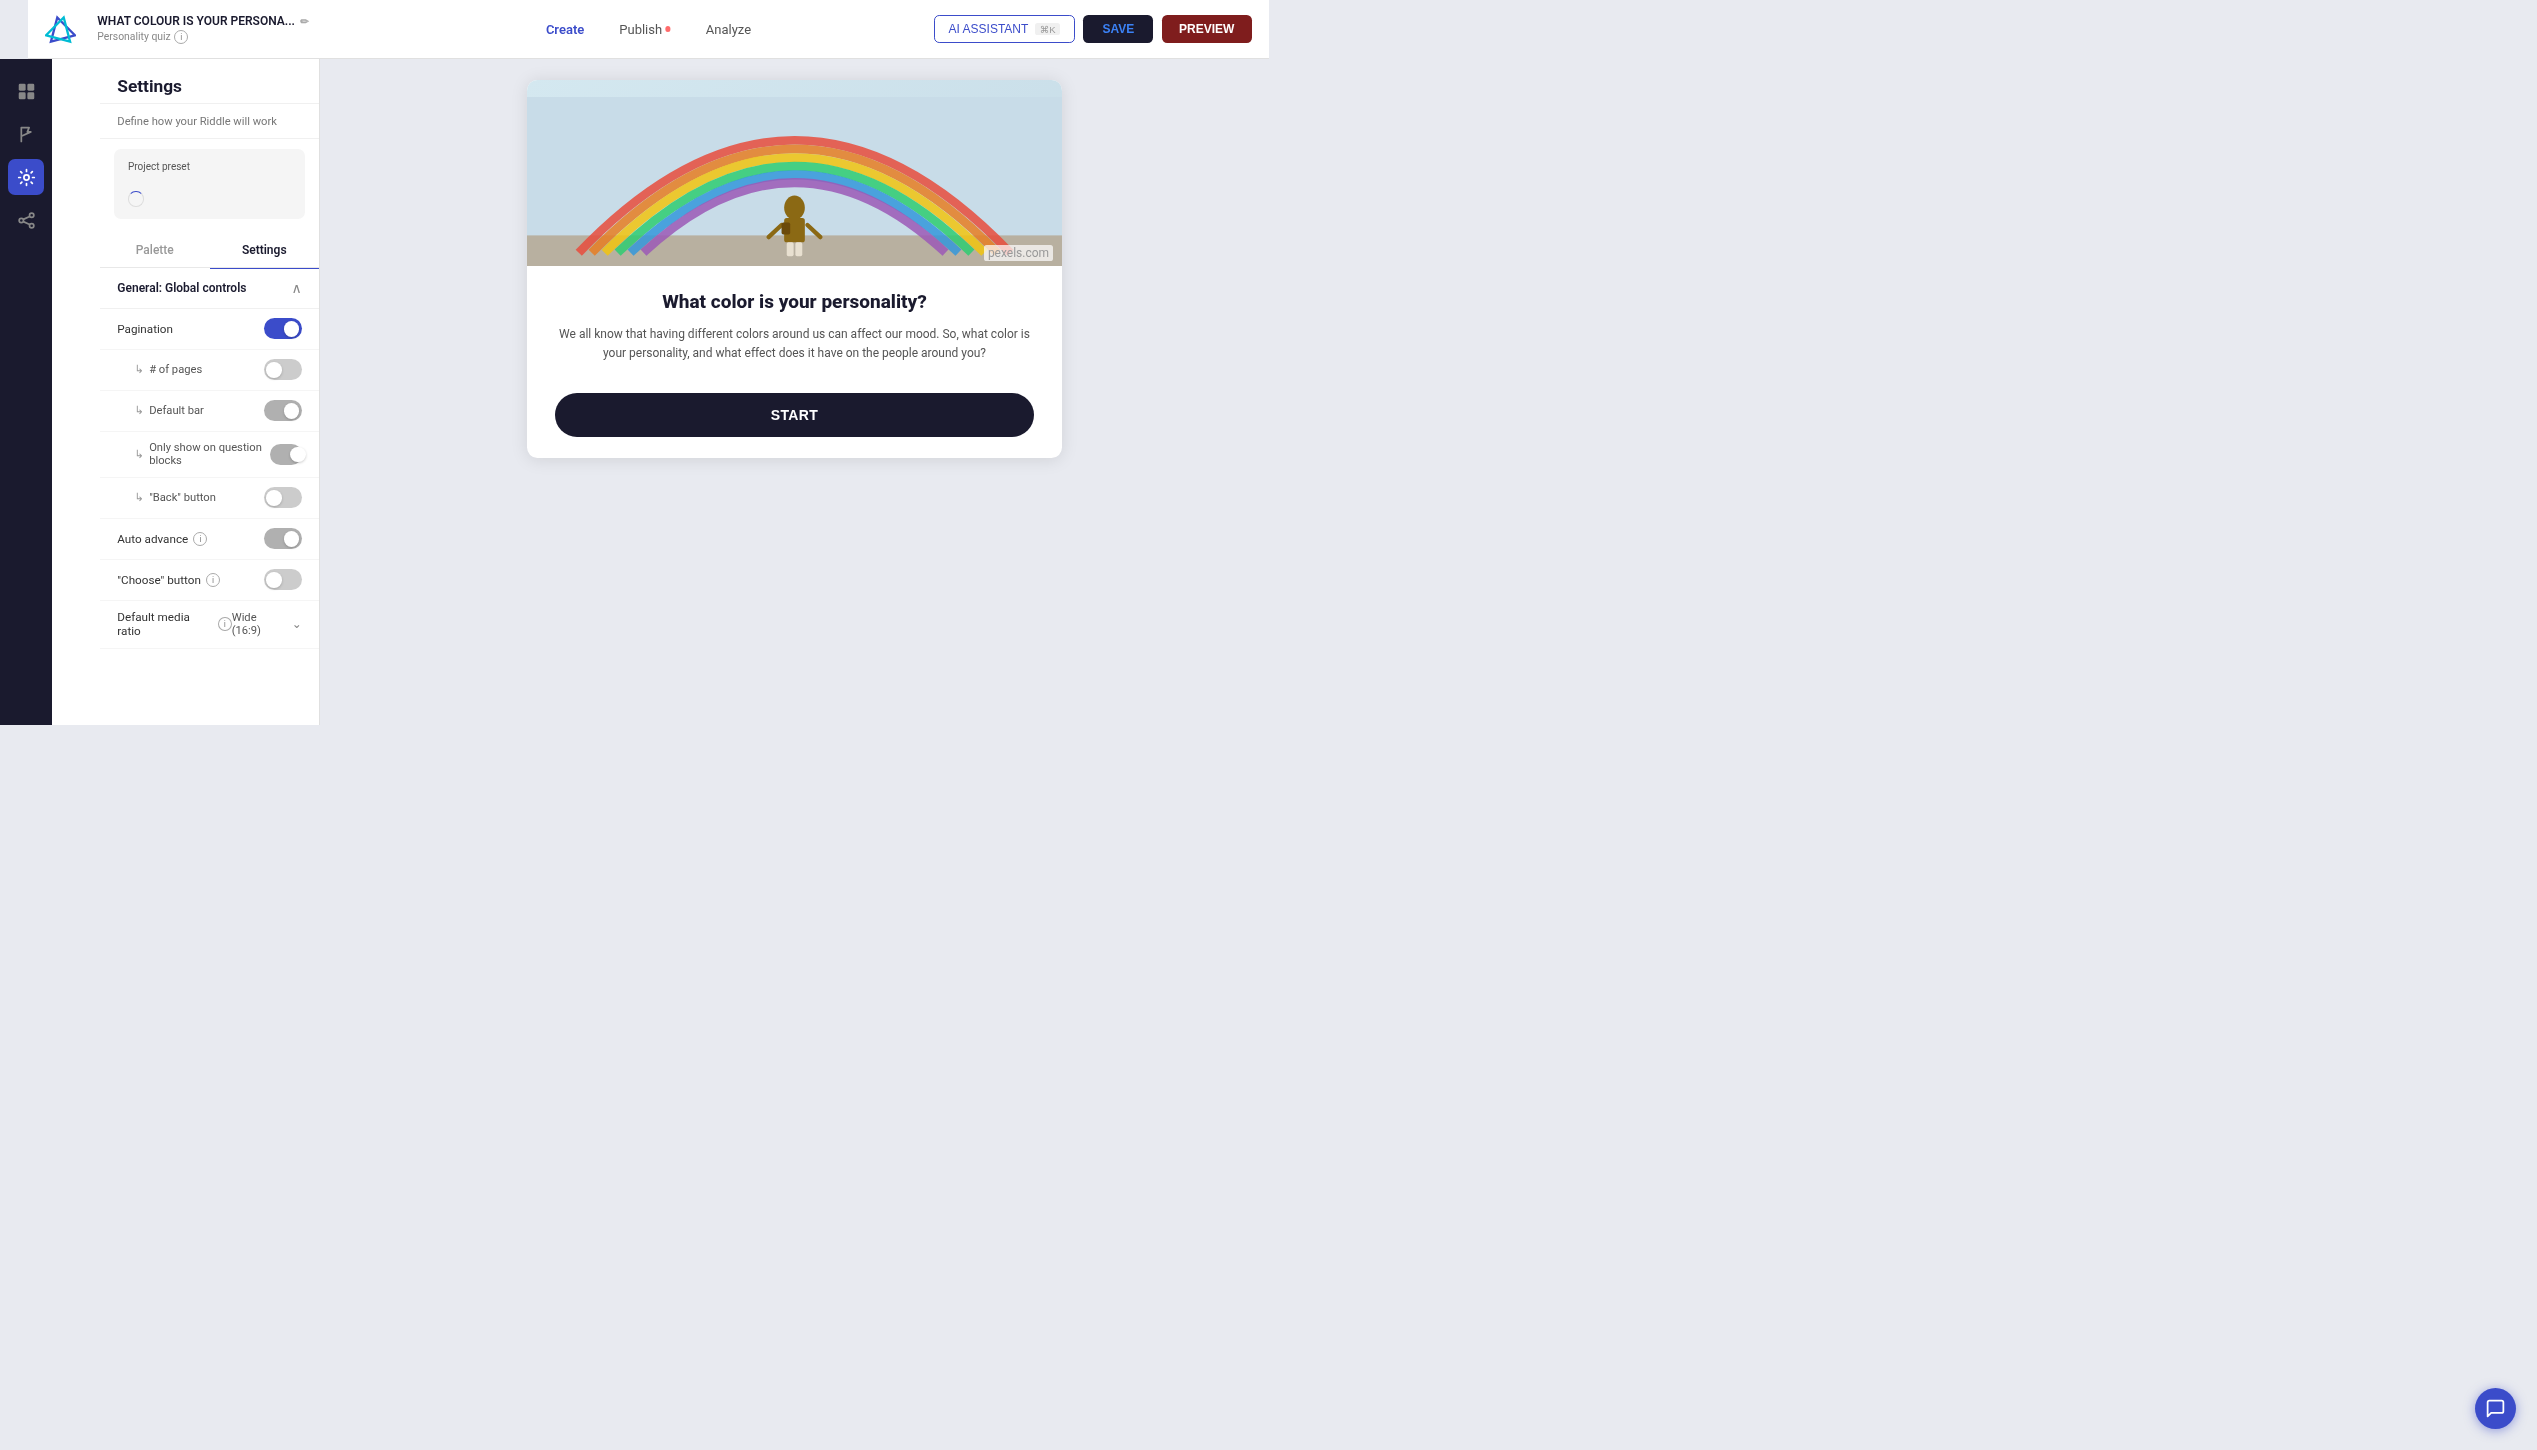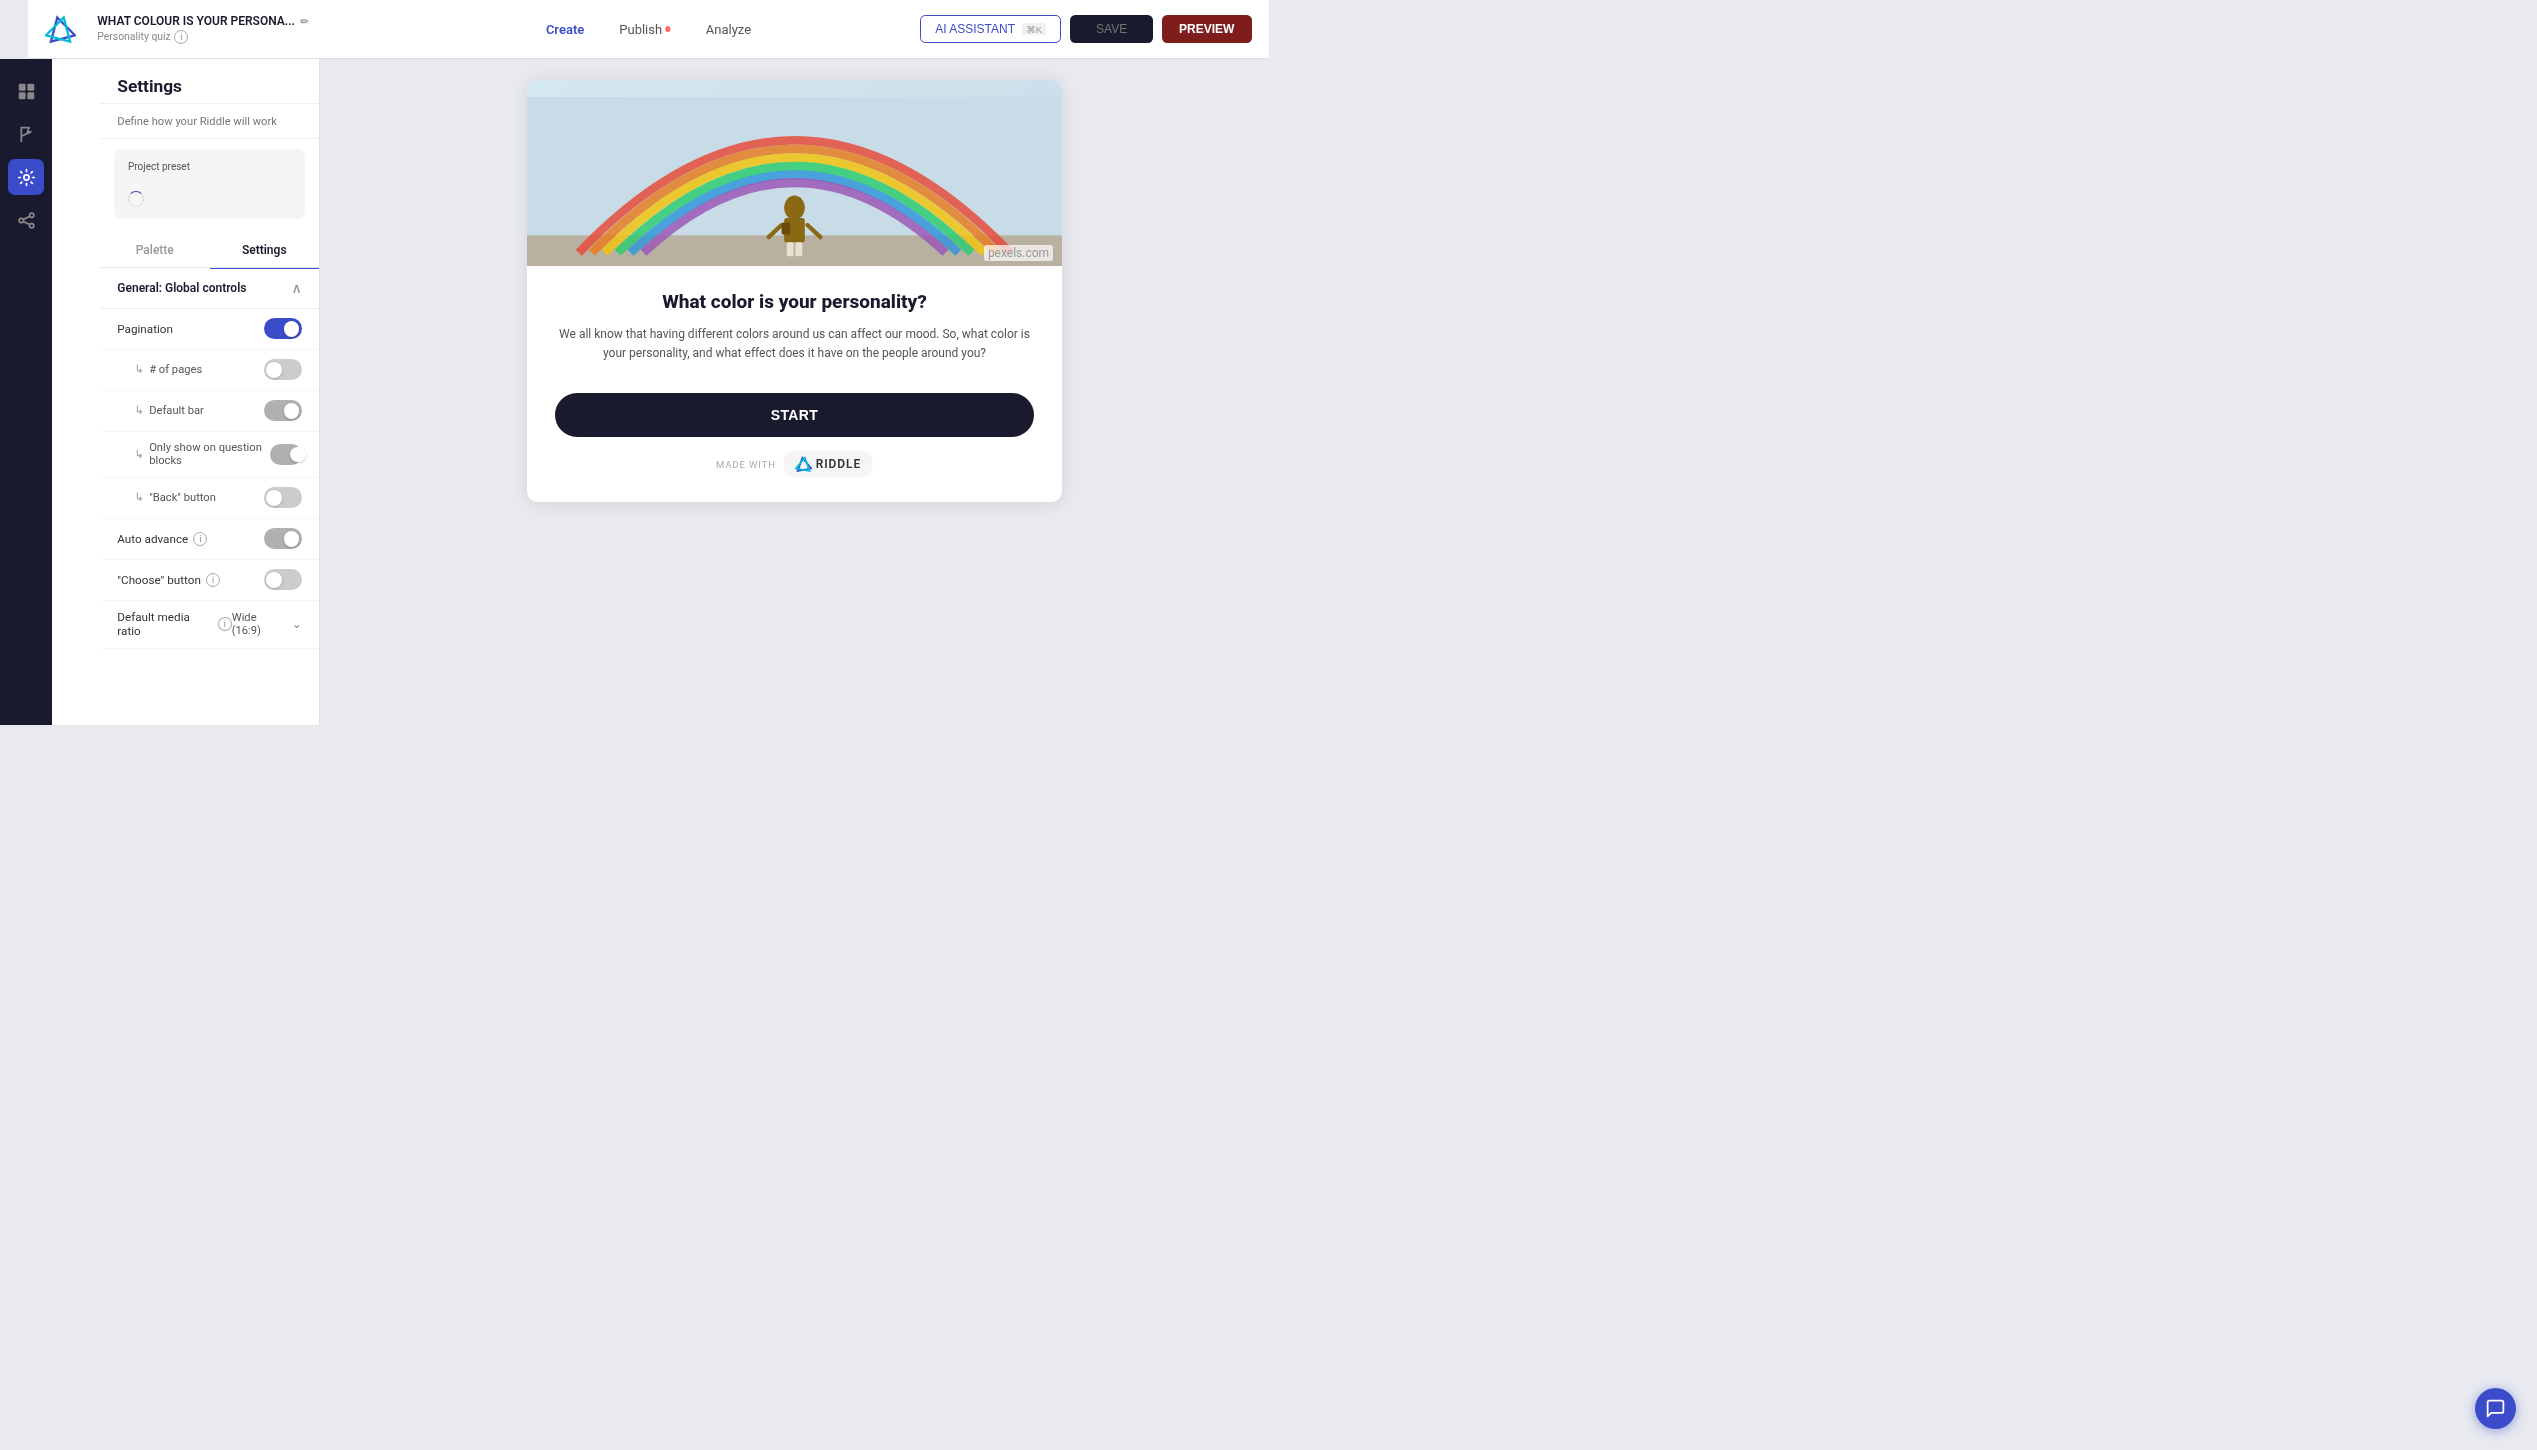--- a/index.html
+++ b/index.html
@@ -18,21 +18,21 @@
     .topnav-title .pencil-icon { color: #aaa; font-size: 10.4px; cursor: pointer; }
     .topnav-subtitle { font-size: 10.4px; color: #888; display: flex; align-items: center; gap: 3.5px; margin-top: 1.7px; }
     .topnav-nav { display: flex; align-items: center; gap: 35px; position: absolute; left: 50%; transform: translateX(-50%); }
     .topnav-nav a { font-size: 13px; color: #555; text-decoration: none; cursor: pointer; }
     .topnav-nav a.active { color: #3b4cca; font-weight: 600; }
     .topnav-nav a.has-dot { display: flex; align-items: center; gap: 3.5px; }
     .dot { width: 5.2px; height: 5.2px; background: #ff6b6b; border-radius: 50%; }
     .topnav-actions { display: flex; align-items: center; gap: 8.6px; margin-left: auto; }
     .btn-ai { border: 1.3px solid #3b4cca; color: #3b4cca; background: #fff; padding: 6px 14px; border-radius: 5.2px; font-size: 12px; font-weight: 500; cursor: pointer; display: flex; align-items: center; gap: 7px; }
     .btn-ai .kbd { font-size: 9.5px; color: #999; background: #f0f0f0; border-radius: 2.6px; padding: 0.9px 4.3px; }
-    .btn-save { background: #1a1a2e; color: #737373; border: none; padding: 7px 26px; border-radius: 5.2px; font-size: 12px; font-weight: 400; cursor: pointer; }
+    .btn-save { background: #1a1a2e; color: #3b82f6; border: none; padding: 7px 19px; border-radius: 5.2px; font-size: 12px; font-weight: 700; cursor: pointer; }
     .btn-preview { background: #7f1d1d; color: #fff; border: none; padding: 7px 17.3px; border-radius: 5.2px; font-size: 12px; font-weight: 600; cursor: pointer; }
 
     
     .main-layout { display: flex; height: calc(725px - 59px); }
 
     
     .icon-sidebar { width: 52px; background: #1a1a2e; display: flex; flex-direction: column; align-items: center; padding-top: 14px; gap: 7px; }
     .icon-sidebar-item { width: 36px; height: 36px; border-radius: 7px; display: flex; align-items: center; justify-content: center; cursor: pointer; color: #888; font-size: 17.3px; }
     .icon-sidebar-item.active { background: #3b4cca; color: #fff; }
 
@@ -312,30 +312,20 @@
 
           <rect x="295" y="145" width="10" height="14" rx="2" fill="#6B4A0A"></rect>
         </svg>
         <div class="img-credit">pexels.com</div>
       </div>
 
       <div class="quiz-body">
         <div class="quiz-title">What color is your personality?</div>
         <div class="quiz-desc">We all know that having different colors around us can affect our mood. So, what color is your personality, and what effect does it have on the people around you?</div>
         <button class="start-btn">START</button>
-        <div class="made-with">
-          <span>MADE WITH</span>
-          <div class="riddle-logo">
-            <svg width="17.3" height="17.3" viewBox="0 0 20 20">
-              <polygon points="10,2 18,16 2,16" fill="none" stroke="#3b4cca" stroke-width="2" transform="rotate(-10 10 10)"></polygon>
-              <polygon points="10,2 18,16 2,16" fill="none" stroke="#00bcd4" stroke-width="2" transform="rotate(10 10 10)"></polygon>
-            </svg>
-            <span class="riddle-logo-text">Riddle</span>
-          </div>
-        </div>
       </div>
     </div>
   </div>
 
 </div>
 
 <div class="chat-btn">
   <svg width="21" height="21" viewBox="0 0 24 24" fill="none">
     <path d="M21 15a2 2 0 0 1-2 2H7l-4 4V5a2 2 0 0 1 2-2h14a2 2 0 0 1 2 2z" stroke="white" stroke-width="2" stroke-linecap="round" stroke-linejoin="round"></path>
   </svg>

